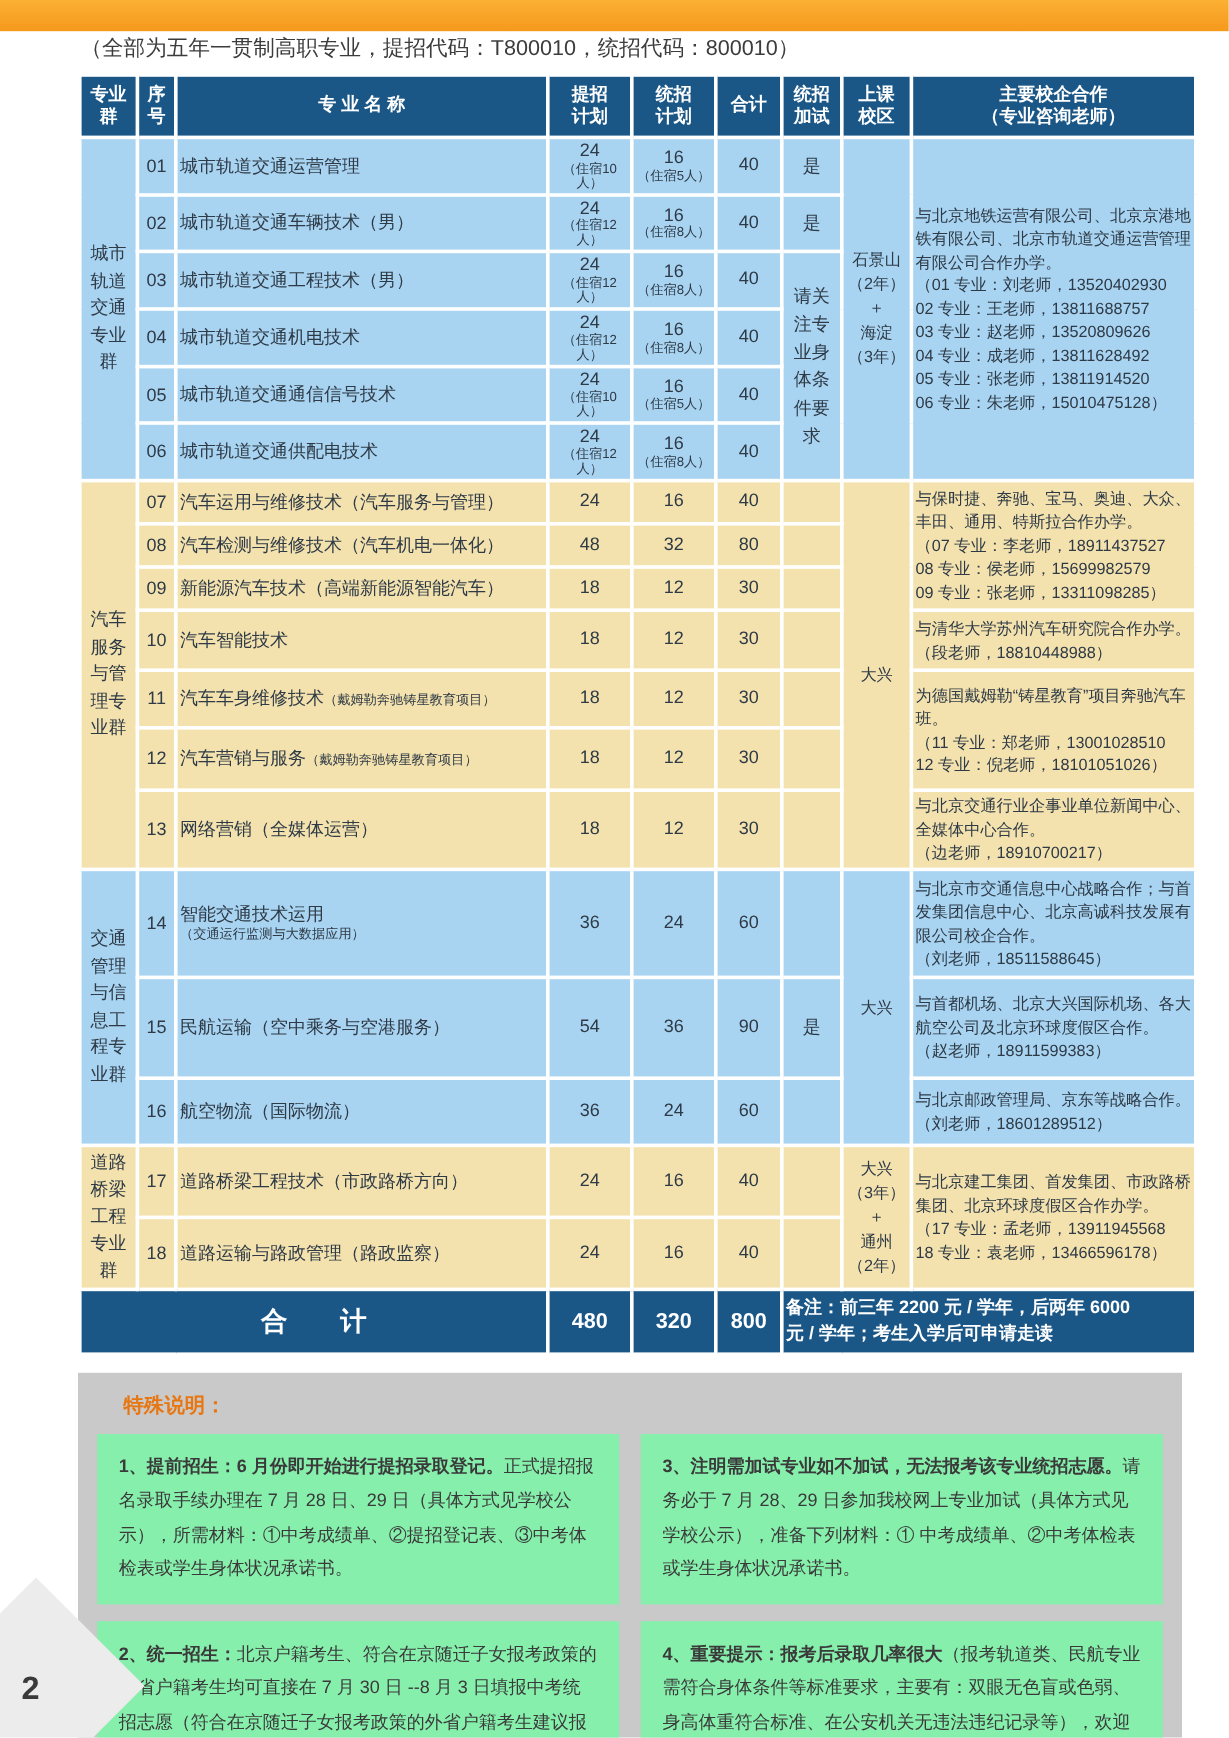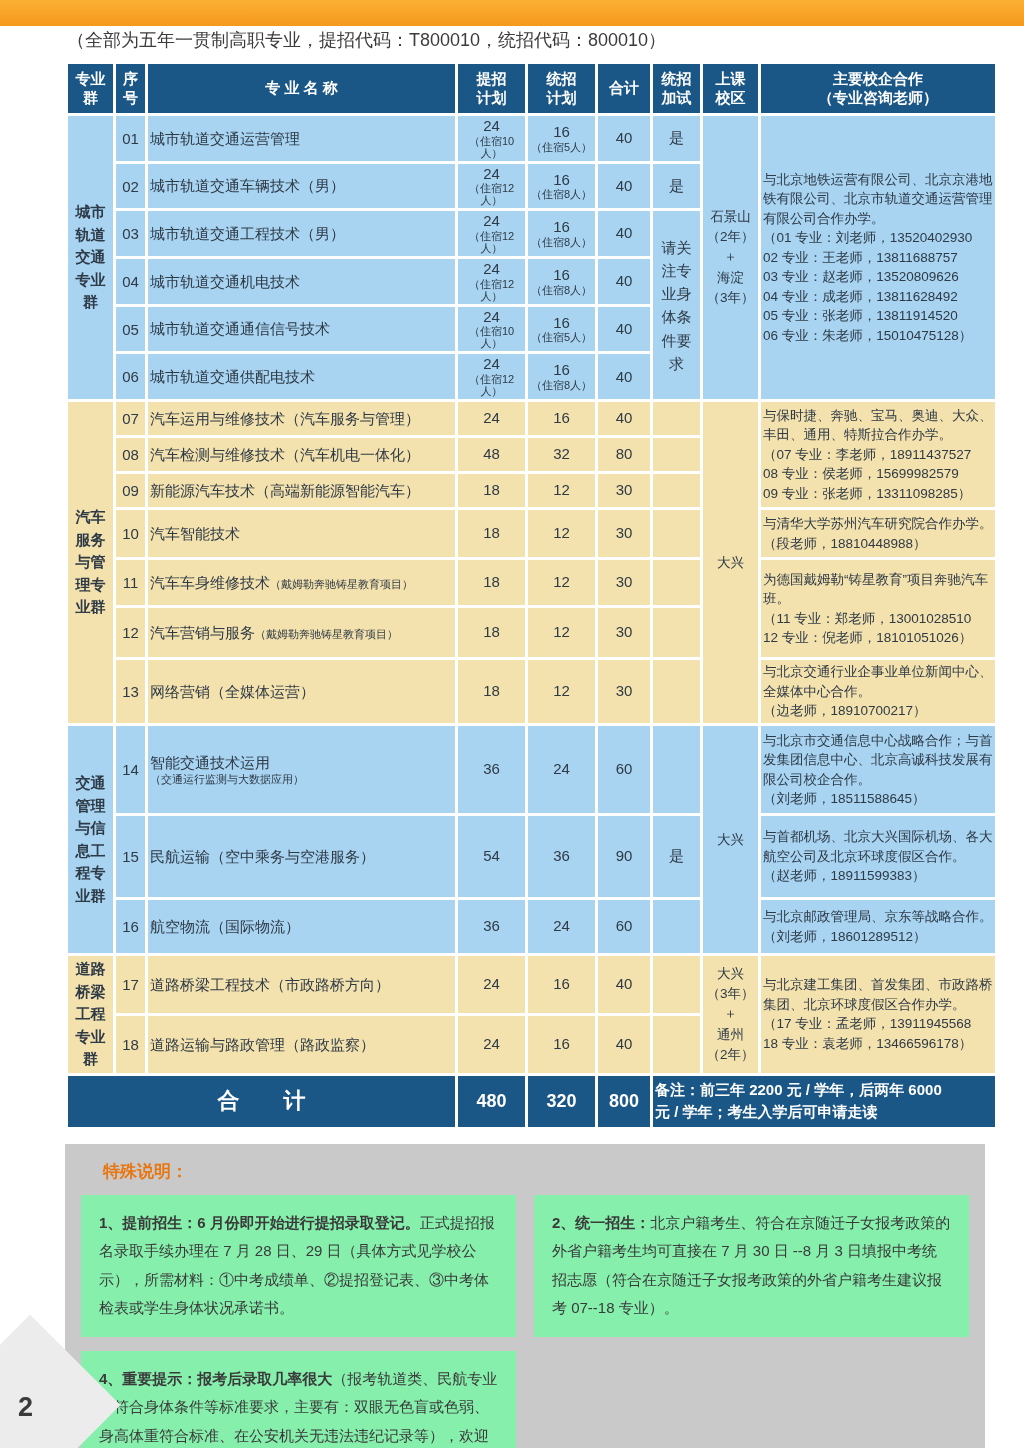--- a/index.html
+++ b/index.html
@@ -16,21 +16,21 @@
 
   table.enroll{border-collapse:collapse;table-layout:fixed;width:930px;}
   table.enroll th,table.enroll td{border:3px solid #ffffff;padding:2px;box-sizing:border-box;}
   thead th{
     background:#1A5787;color:#ffffff;font-size:15px;font-weight:bold;height:52px;
     white-space:pre-line;line-height:1.25;text-align:center;vertical-align:middle;
   }
   tr.blue td{background:#A8D4F2;}
   tr.tan td{background:#F4E2AE;}
   td{color:#2E3A46;vertical-align:middle;font-size:15px;}
-  .group-label{font-weight:bold;text-align:center;line-height:1.5;word-break:break-all;padding:0 3px;}
+  .group-label{font-weight:normal;text-align:center;line-height:1.5;word-break:break-all;padding:0 3px;}
   .no{text-align:center;}
   .name{padding-left:8px;line-height:1.3;}
   .name-sub{font-size:11px;}
   .block{display:block;}
   .num{text-align:center;line-height:1.1;}
   .num .sub{display:block;font-size:11px;}
   .jiashi{text-align:center;}
   .jiashi-note{text-align:center;line-height:1.55;word-break:break-all;padding:0 9px;}
   .campus{text-align:center;font-size:13.5px;white-space:pre-line;line-height:1.5;padding:0 1px;}
   .coop{font-size:13.5px;white-space:pre-line;line-height:1.45;padding:4px 9px;vertical-align:middle;}
@@ -289,20 +289,21 @@
 元 / 学年；考生入学后可申请走读</td>
       </tr>
     </tbody>
   </table>
 </div>
 
 <div class="notes">
   <div class="notes-heading">特殊说明：</div>
   <div class="notes-grid">
     <div class="note-box"><span class="note-bold">1、提前招生：6 月份即开始进行提招录取登记。</span><span class="note-text">正式提招报名录取手续办理在 7 月 28 日、29 日（具体方式见学校公示），所需材料：①中考成绩单、②提招登记表、③中考体检表或学生身体状况承诺书。</span></div>
+    <div class="note-box"><span class="note-bold">3、注明需加试专业如不加试，无法报考该专业统招志愿。</span><span class="note-text">请务必于 7 月 28、29 日参加我校网上专业加试（具体方式见学校公示），准备下列材料：① 中考成绩单、②中考体检表或学生身体状况承诺书。</span></div>
     <div class="note-box"><span class="note-bold">2、统一招生：</span><span class="note-text">北京户籍考生、符合在京随迁子女报考政策的外省户籍考生均可直接在 7 月 30 日 --8 月 3 日填报中考统招志愿（符合在京随迁子女报考政策的外省户籍考生建议报考 07--18 专业）。</span></div>
     <div class="note-box"><span class="note-bold">4、重要提示：报考后录取几率很大</span><span class="note-text">（报考轨道类、民航专业需符合身体条件等标准要求，主要有：双眼无色盲或色弱、身高体重符合标准、在公安机关无违法违纪记录等），欢迎咨询报考。
 招办联系电话：69204968、69232401、80882736</span></div>
   </div>
 </div>
 
 <div class="corner-diamond"></div>
 <div class="page-num">2</div>
 
 </body></html>

